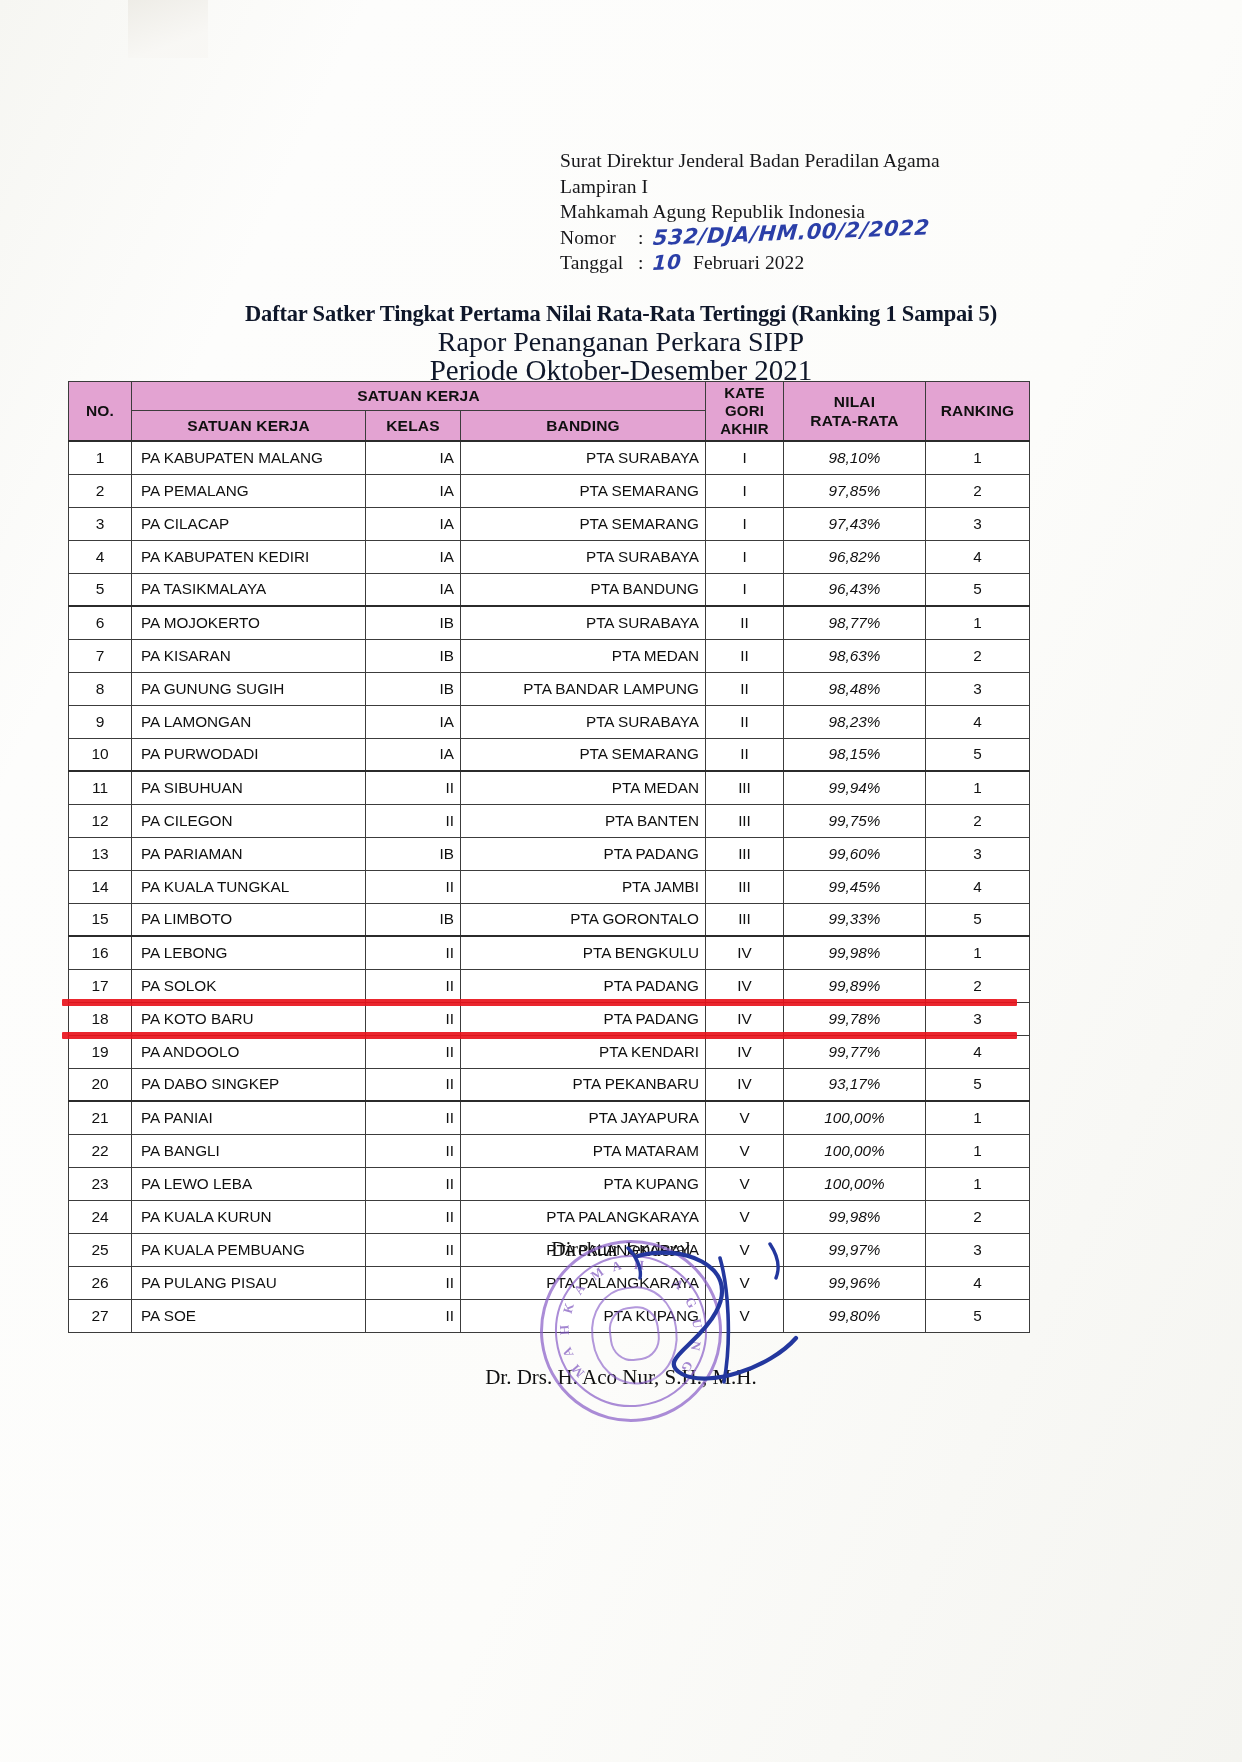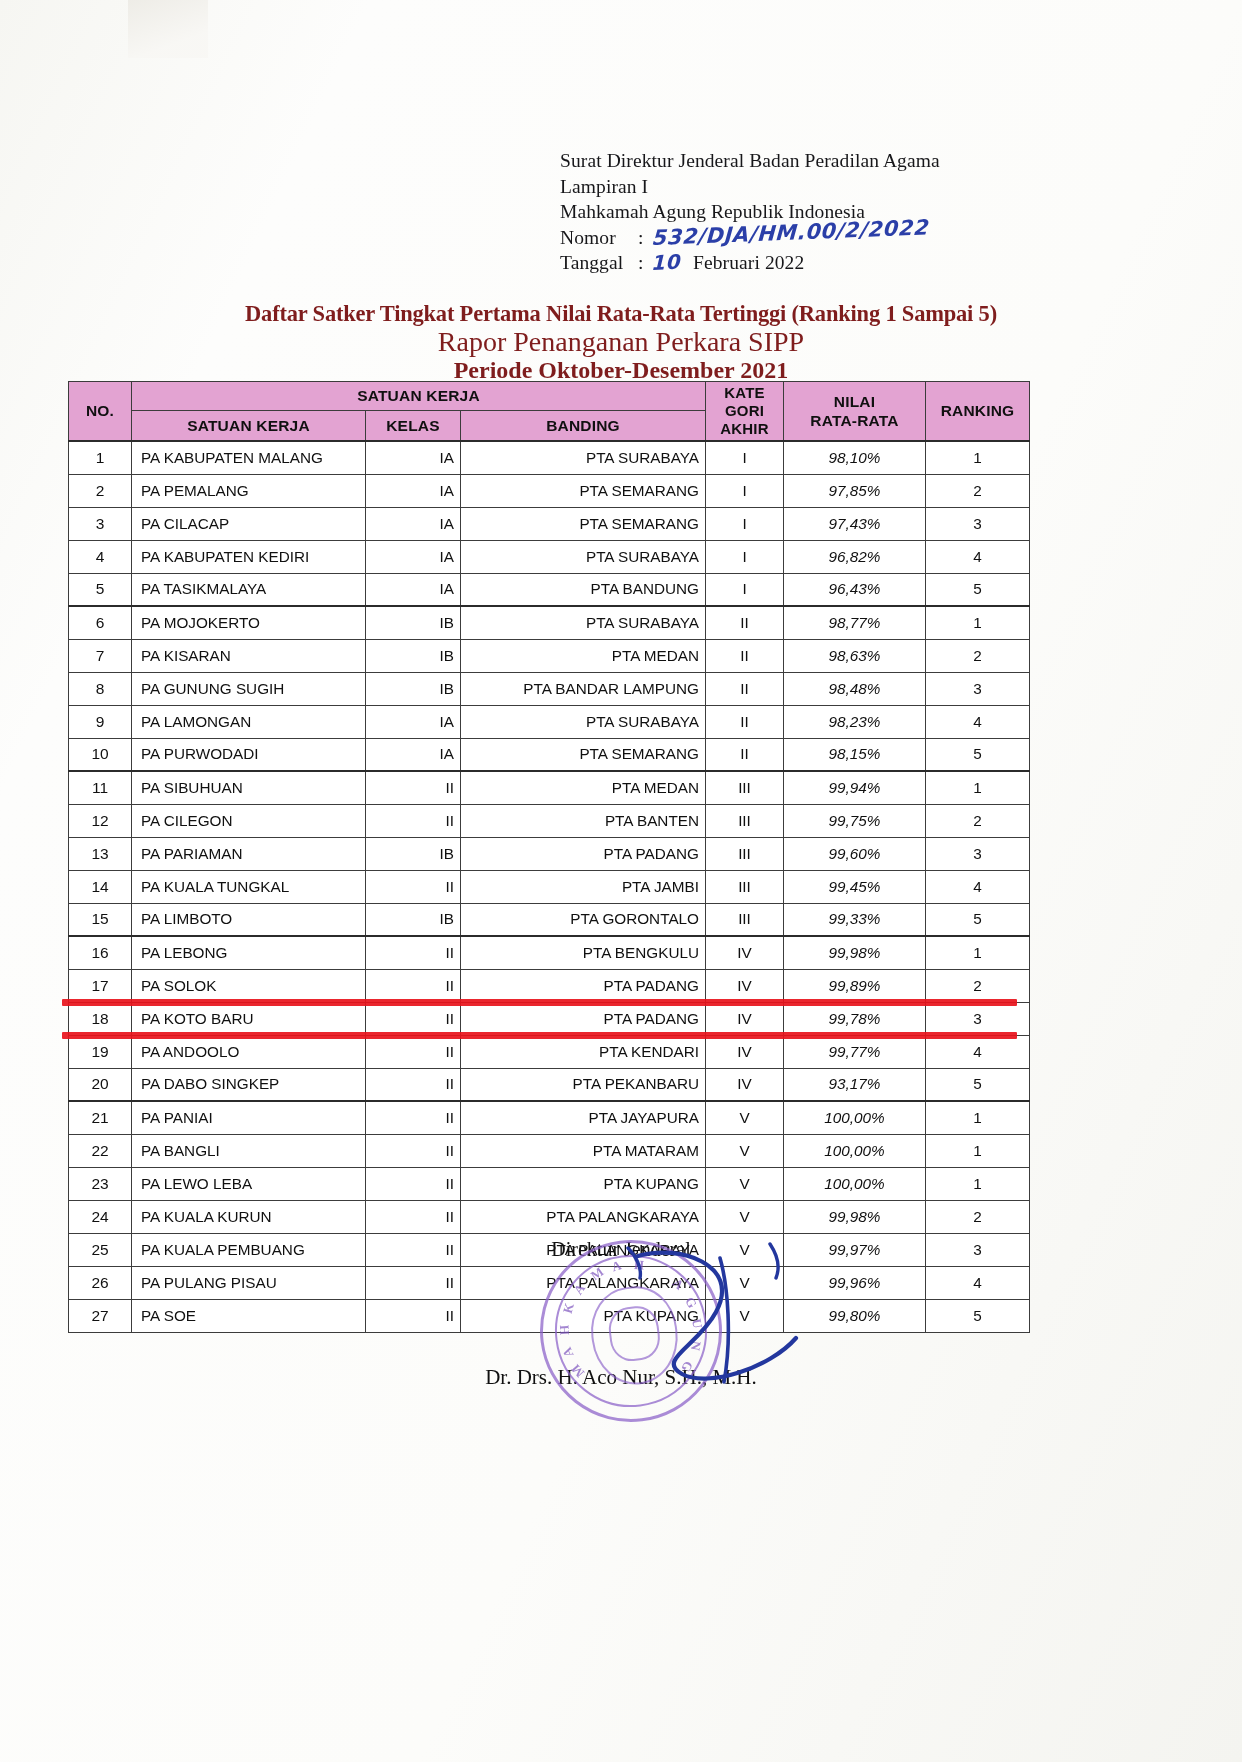--- a/index.html
+++ b/index.html
@@ -50,25 +50,25 @@
     position:relative;
     top:1px;
   }
   .handwritten.small { font-size: 20px; transform: rotate(-3deg) skewX(-6deg); }
 
   
   .title-block {
     position:absolute; left:0; right:0; top:300px;
     text-align:center;
     font-family: "Liberation Serif", serif;
-    color:#7f1d1d;
+    color:#0f172a;
   }
   .title-block .t1 { font-size:22.5px; font-weight:700; line-height:28px; letter-spacing:-.2px;}
   .title-block .t2 { font-size:28px; font-weight:400; line-height:28px; }
-  .title-block .t3 { font-size:24px; font-weight:700; line-height:28px; }
+  .title-block .t3 { font-size:29px; font-weight:400; line-height:28px; }
 
   
   .tbl-wrap { position:absolute; left:68px; top:381px; width:961px; }
   table.sipp { border-collapse: collapse; width:100%; table-layout:fixed; }
   table.sipp th, table.sipp td {
     border: 1px solid #3c3c3c;
     font-family: "Liberation Sans", sans-serif;
     color:#101010;
   }
   thead th {

